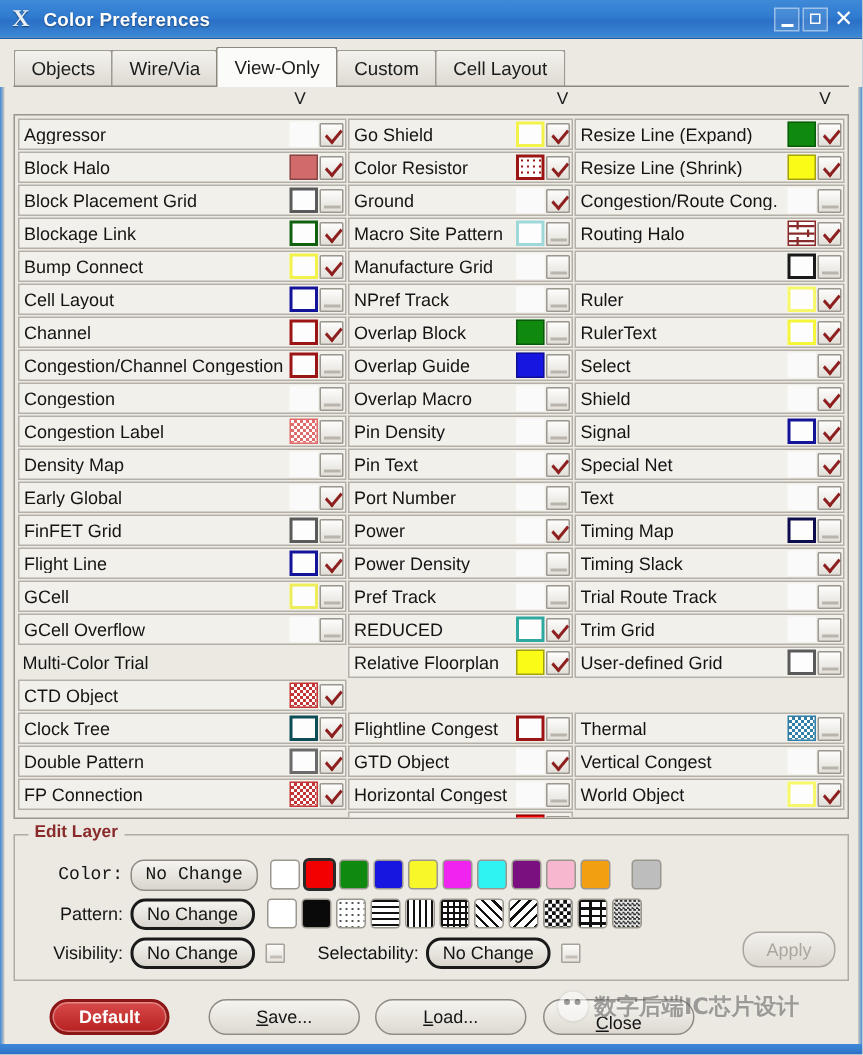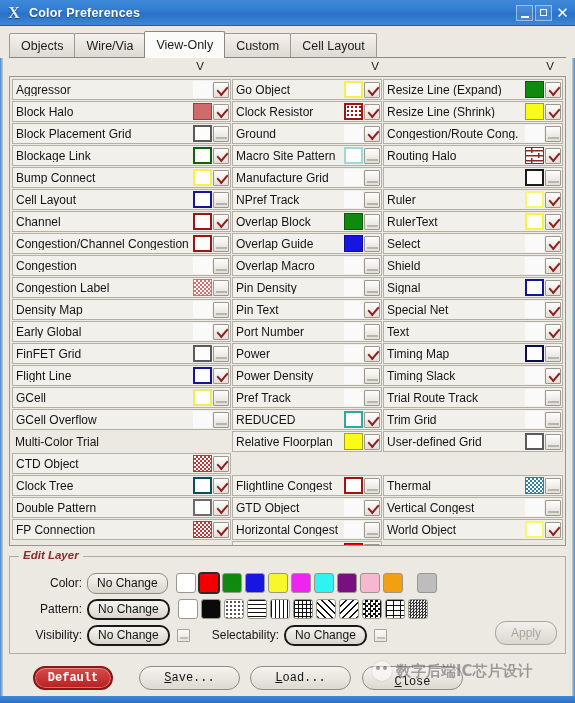--- a/index.html
+++ b/index.html
@@ -160,27 +160,27 @@
   
   .editbox{
     position:absolute;left:9px;top:556px;width:557px;height:98px;
     border:1px solid #b0aca4;
     background:#ece9e2;
     box-sizing:border-box;
   }
   .editlegend{
     position:absolute;left:9px;top:-8px;
     background:#ece9e2;padding:0 4px;
-    font-size:11.5px;font-weight:bold;color:#8a2b2b;font-style:italic;
+    font-size:11.5px;font-weight:bold;color:#8a2b2b;
   }
   .erow{
     position:absolute;left:0;right:0;height:24px;
     display:flex;align-items:center;
   }
-  .erow.r1{top:14px;}
+  .erow.r1{top:14px;font-family:Liberation Mono, monospace;}
   .erow.r2{top:40px;}
   .erow.r3{top:66px;}
   .elab{
     width:72px;text-align:right;padding-right:5px;
     font-size:12px;color:#141414;
   }
   .nochg{
     height:21px;padding:0 9px;
     display:flex;align-items:center;justify-content:center;
     font-size:12px;color:#141414;
@@ -222,21 +222,21 @@
     display:flex;align-items:center;justify-content:center;
     font-size:12px;color:#aaa69e;
     background:linear-gradient(to bottom,#f2f0ec,#dcd8d0);
     border:1px solid #aaa69e;border-radius:11px;
     box-sizing:border-box;cursor:default;
   }
 
   
   .btnbar{
     position:absolute;left:0;top:660px;width:575px;height:36px;
-    display:flex;align-items:center;font-family:Liberation Mono, monospace;
+    display:flex;align-items:center;
   }
   .bbtn{
     height:24px;width:101px;
     display:flex;align-items:center;justify-content:center;
     font-size:12px;color:#141414;
     background:linear-gradient(to bottom,#f6f4f0,#ddd9d1);
     border:1px solid #8f8b83;border-radius:12px;
     box-sizing:border-box;cursor:pointer;
   }
   .bbtn u{text-decoration:underline;}
@@ -462,28 +462,28 @@
         <div class="row">
           <div class="rlabel">FP Connection</div>
           <div class="rctrls">
             <div class="sw fill" style="background: repeating-conic-gradient(rgb(195, 52, 52) 0%, rgb(195, 52, 52) 25%, rgb(255, 255, 255) 0%, rgb(255, 255, 255) 50%) 0px 0px / 4px 4px; border-color: rgb(195, 52, 52);"></div>
             <div class="cb on"></div>
           </div>
         </div>
       </div>
     <div class="col c2" id="col1">
         <div class="row">
-          <div class="rlabel">Go Object</div>
+          <div class="rlabel">Go Shield</div>
           <div class="rctrls">
             <div class="sw hollow" style="border-color: rgb(242, 242, 74);"></div>
             <div class="cb on"></div>
           </div>
         </div>
         <div class="row">
-          <div class="rlabel">Clock Resistor</div>
+          <div class="rlabel">Color Resistor</div>
           <div class="rctrls">
             <div class="sw hollow" style="border-color: rgb(155, 21, 21); background: radial-gradient(rgb(155, 21, 21) 32%, transparent 34%) 0px 0px / 4px 4px, rgb(255, 255, 255);"></div>
             <div class="cb on"></div>
           </div>
         </div>
         <div class="row">
           <div class="rlabel">Ground</div>
           <div class="rctrls">
             <div class="sw none"></div>
             <div class="cb on"></div>

